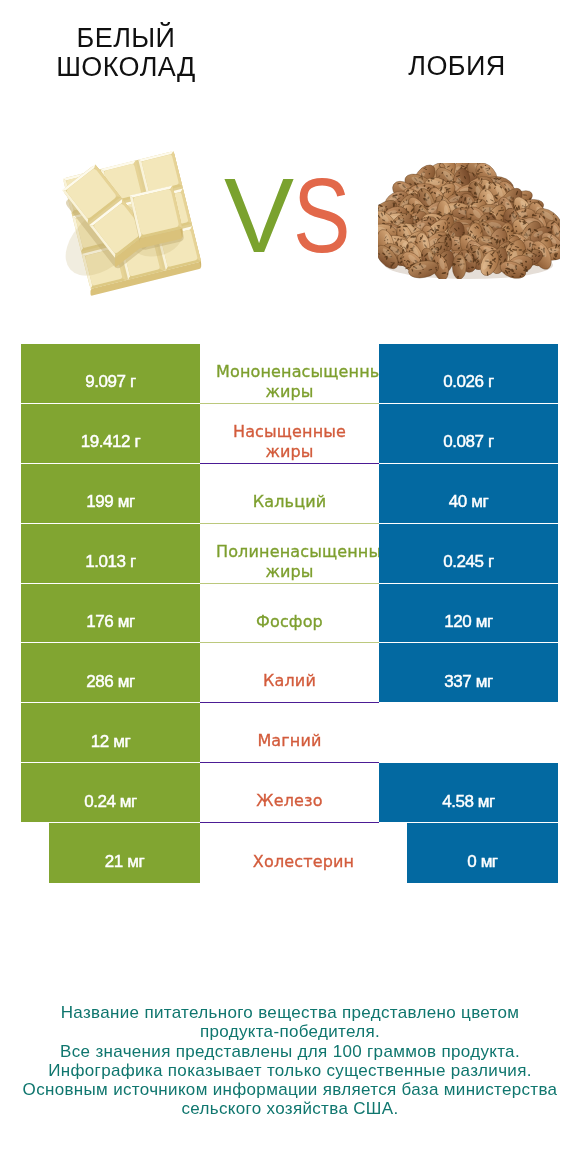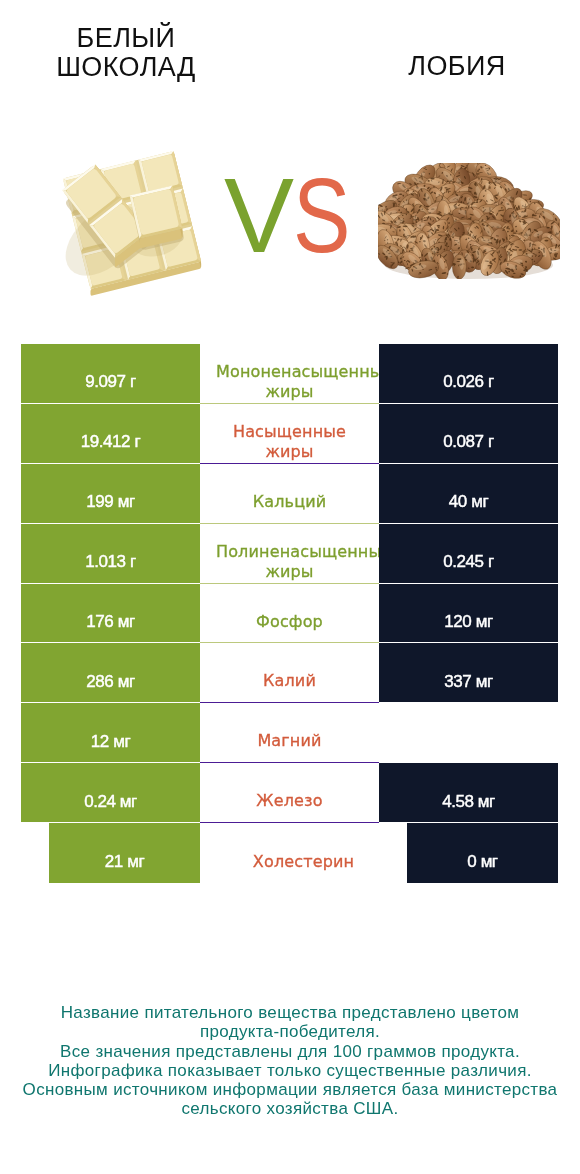--- a/index.html
+++ b/index.html
@@ -24,21 +24,21 @@
 
   
   .tbl{position:absolute;left:21px;top:344px;width:537px;}
   .row{display:flex;width:537px;height:59.9px;}
   .cell{width:179px;display:flex;align-items:center;box-sizing:border-box;overflow:hidden;}
   .cm,.cl,.cr{align-items:center;}
   .cell>span{display:block;width:179px;box-sizing:border-box;text-align:center;}
   .cl,.cr{font-family:"Liberation Sans",sans-serif;font-weight:400;font-size:17px;color:#fff;-webkit-text-stroke:.45px #fff;letter-spacing:-.45px;}
   .cl>span,.cr>span{white-space:nowrap;line-height:19px;padding-top:17px;}
   .cl{background:#81a531;border-bottom:1px solid #fff;}
-  .cr{background:#0f172a;border-bottom:1px solid #fff;}
+  .cr{background:#0369a1;border-bottom:1px solid #fff;}
   .cm{background:#fff;font-family:"DejaVu Sans",sans-serif;font-weight:400;font-size:16px;letter-spacing:.15px;}
   .cm>span{padding:17px 16px 0;line-height:20px;}
   .cm.win-l{color:#7d9f2e;-webkit-text-stroke:.32px #7d9f2e;border-bottom:1px solid #bcc97e;}
   .cm.win-r{color:#d35c3c;-webkit-text-stroke:.32px #d35c3c;border-bottom:1px solid #4c1d95;}
   .row:last-child .cl,.row:last-child .cr,.row:last-child .cm{border-bottom:none;margin-left:28px;}
 
   
   .footer{position:absolute;left:0;top:1003px;width:580px;text-align:center;
           font-size:17px;line-height:19.3px;color:#0f766e;font-weight:400;letter-spacing:.33px;}
   .footer div{white-space:nowrap;}

